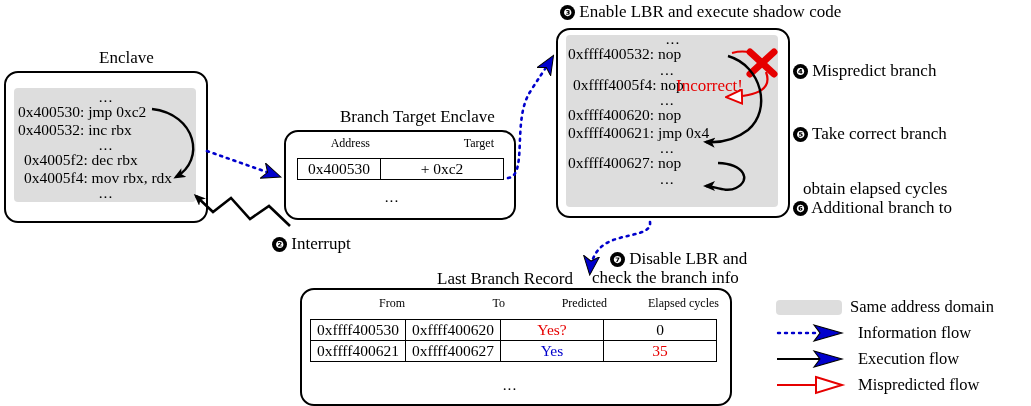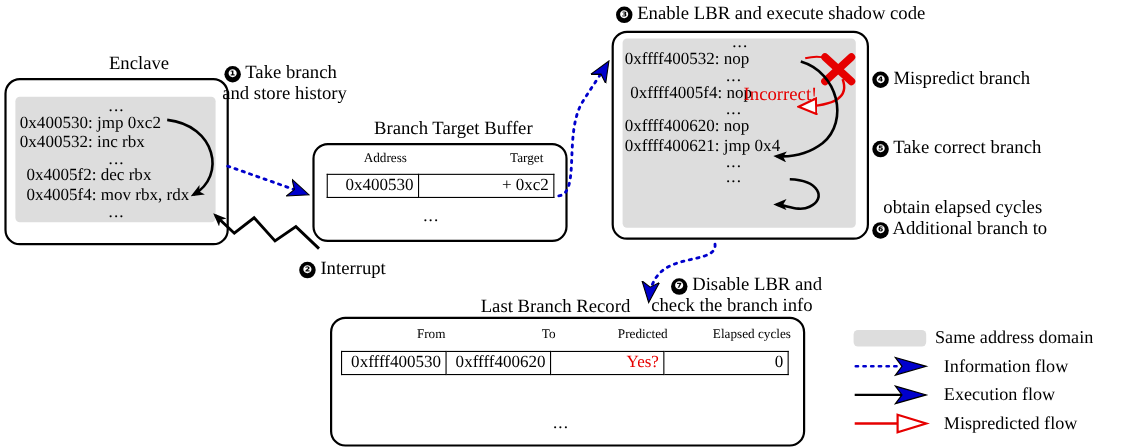--- a/index.html
+++ b/index.html
@@ -20,21 +20,21 @@
   .rbox{position:absolute;border:2.5px solid #000;border-radius:14px;background:#fff;}
   
   .grey{position:absolute;background:#dddddd;border-radius:4px;}
 
   .code{font-size:15.5px;line-height:17.5px;white-space:nowrap;}
   .dots{text-align:center;font-size:15.5px;line-height:13px;letter-spacing:1px;}
 
   
   table.grid{border-collapse:collapse;position:absolute;}
   table.grid td,table.grid th{border:1.6px solid #000;font-weight:normal;
-       font-size:15.5px;padding:1px 4px;text-align:right;white-space:nowrap;}
+       font-size:15.5px;padding:1px 4px;text-align:center;white-space:nowrap;}
   .hdrrow{font-size:12px;white-space:nowrap;text-align:right;}
 
   .red{color:#e60000;}
   .blue{color:#0000cc;}
   .bold{font-weight:bold;}
 
   
   .legend{position:absolute;font-size:16.5px;line-height:26px;white-space:nowrap;text-align:center;}
   .lgswatch{display:inline-block;width:66px;height:15px;background:#dddddd;
             border-radius:4px;vertical-align:middle;margin-right:8px;}
@@ -58,21 +58,21 @@
     <div><span>0x400532:</span>
       <span>inc rbx</span></div>
     <div class="dots">...</div>
     <div style="padding-left:6px;"><span>0x4005f2:</span>
       <span>dec rbx</span></div>
     <div style="padding-left:6px;"><span>0x4005f4:</span>
       <span>mov rbx, rdx</span></div>
     <div class="dots">...</div>
   </div>
 
-  <div class="abs ttl" style="left:309px;top:108px;">Branch Target Buffer</div>
+  <div class="abs ttl" style="left:309px;top:108px;">Branch Target Enclave</div>
 
   <div class="rbox" style="left:284px;top:130px;width:228px;height:86px;"></div>
 
   <div class="abs hdrrow" style="left:298px;top:136px;width:72px;">Address</div>
   <div class="abs hdrrow" style="left:380px;top:136px;width:114px;">Target</div>
 
   <table class="grid" style="left:297px;top:158px;">
     <tbody>
         <tr>
       <td style="width:74px;">0x400530</td>
@@ -91,20 +91,22 @@
       <span>nop</span></div>
     <div class="dots" style="text-align:left;padding-left:92px;">...</div>
     <div style="padding-left:5px;"><span>0xffff4005f4:</span>
       <span>nop</span></div>
     <div class="dots" style="text-align:left;padding-left:92px;">...</div>
     <div><span>0xffff400620:</span>
       <span>nop</span></div>
     <div><span>0xffff400621:</span>
       <span>jmp 0x4</span></div>
     <div class="dots" style="text-align:left;padding-left:92px;">...</div>
+    <div><span>0xffff400627:</span>
+      <span>nop</span></div>
     <div class="dots" style="text-align:left;padding-left:92px;">...</div>
   </div>
 
   <div class="abs red" style="left:676px;top:76px;font-size:17px;white-space:nowrap;">Incorrect!</div>
 
   <div class="abs ttl" style="left:406px;top:270px;">Last Branch Record</div>
 
   <div class="rbox" style="left:300px;top:288px;width:428px;height:114px;"></div>
 
   <div class="abs hdrrow" style="left:311px;top:296px;width:94px;">From</div>
@@ -113,29 +115,30 @@
   <div class="abs hdrrow" style="left:607px;top:296px;width:112px;">Elapsed cycles</div>
 
   <table class="grid" style="left:310px;top:319px;padding-left:12px;">
     <tbody>
         <tr>
       <td style="width:86px;">0xffff400530</td>
       <td style="width:86px;">0xffff400620</td>
       <td class="red bold" style="width:94px;">Yes?</td>
       <td style="width:104px;">0</td>
     </tr>
+    <tr>
+      <td>0xffff400621</td>
+      <td>0xffff400627</td>
+      <td class="blue bold">Yes</td>
+      <td class="red bold">35</td>
+    </tr>
   </tbody>
     </table>
   <div class="abs dots" style="left:310px;top:378px;width:400px;">...</div>
 
-  <div class="abs step" style="left:204px;top:56px;">
-    <div><span class="num">❶</span>
-      <span>Take branch</span></div>
-    <div style="margin-left:-2px;">and store history</div>
-  </div>
 
   <div class="abs step" style="left:272px;top:234px;">
     <span class="num">❷</span>
     <span>Interrupt</span>
   </div>
 
   <div class="abs step" style="left:560px;top:2px;">
     <span class="num">❸</span>
     <span>Enable LBR and execute shadow code</span>
   </div>

